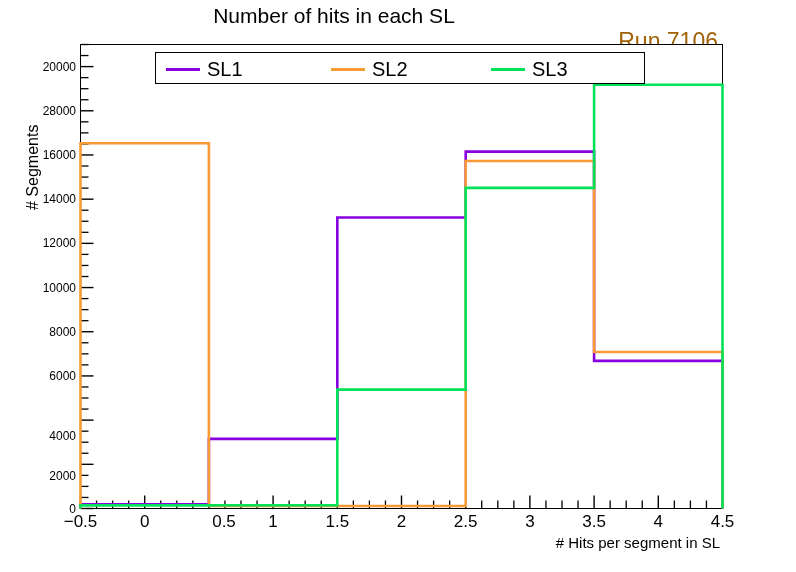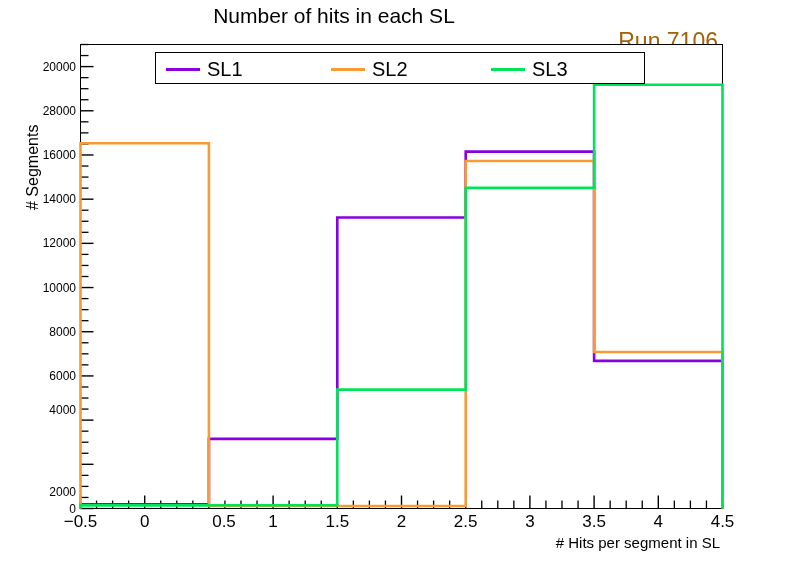--- a/index.html
+++ b/index.html
@@ -156,22 +156,22 @@
       </g>
     <g id="series-layer">
         <path d="M 80.5 508.5 L 80.5 504.3019047619048 L 208.9 504.3019047619048 L 208.9 438.9 L 337.3 438.9 L 337.3 217.5057142857143 L 465.7 217.5057142857143 L 465.7 151.66190476190474 L 594.1 151.66190476190474 L 594.1 360.9038095238095 L 722.5 360.9038095238095 L 722.5 508.5" fill="none" stroke="#8800e0" stroke-width="2.6" stroke-linejoin="miter" stroke-linecap="butt"></path>
         <path d="M 80.5 508.5 L 80.5 143.2657142857143 L 208.9 143.2657142857143 L 208.9 505.8485714285714 L 337.3 505.8485714285714 L 337.3 506.0695238095238 L 465.7 506.0695238095238 L 465.7 160.94190476190477 L 594.1 160.94190476190477 L 594.1 352.0657142857143 L 722.5 352.0657142857143 L 722.5 508.5" fill="none" stroke="#f89a35" stroke-width="2.6" stroke-linejoin="miter" stroke-linecap="butt"></path>
         <path d="M 80.5 508.5 L 80.5 505.40666666666664 L 208.9 505.40666666666664 L 208.9 505.1857142857143 L 337.3 505.1857142857143 L 337.3 389.6276190476191 L 465.7 389.6276190476191 L 465.7 187.8980952380952 L 594.1 187.8980952380952 L 594.1 84.71333333333331 L 722.5 84.71333333333331 L 722.5 508.5" fill="none" stroke="#00e359" stroke-width="2.6" stroke-linejoin="miter" stroke-linecap="butt"></path>
       </g>
   </svg>
 
   <div id="ylabels">
       <div class="ytick-label" style="top: 508.5px;">0</div>
-      <div class="ytick-label" style="top: 492px;">2000</div>
-      <div class="ytick-label" style="top: 410px;">4000</div>
+      <div class="ytick-label" style="top: 476px;">2000</div>
+      <div class="ytick-label" style="top: 436px;">4000</div>
       <div class="ytick-label" style="top: 375.929px;">6000</div>
       <div class="ytick-label" style="top: 331.738px;">8000</div>
       <div class="ytick-label" style="top: 287.548px;">10000</div>
       <div class="ytick-label" style="top: 243.357px;">12000</div>
       <div class="ytick-label" style="top: 199.167px;">14000</div>
       <div class="ytick-label" style="top: 154.976px;">16000</div>
       <div class="ytick-label" style="top: 110.786px;">28000</div>
       <div class="ytick-label" style="top: 66.5952px;">20000</div>
     </div>
   <div id="xlabels">

